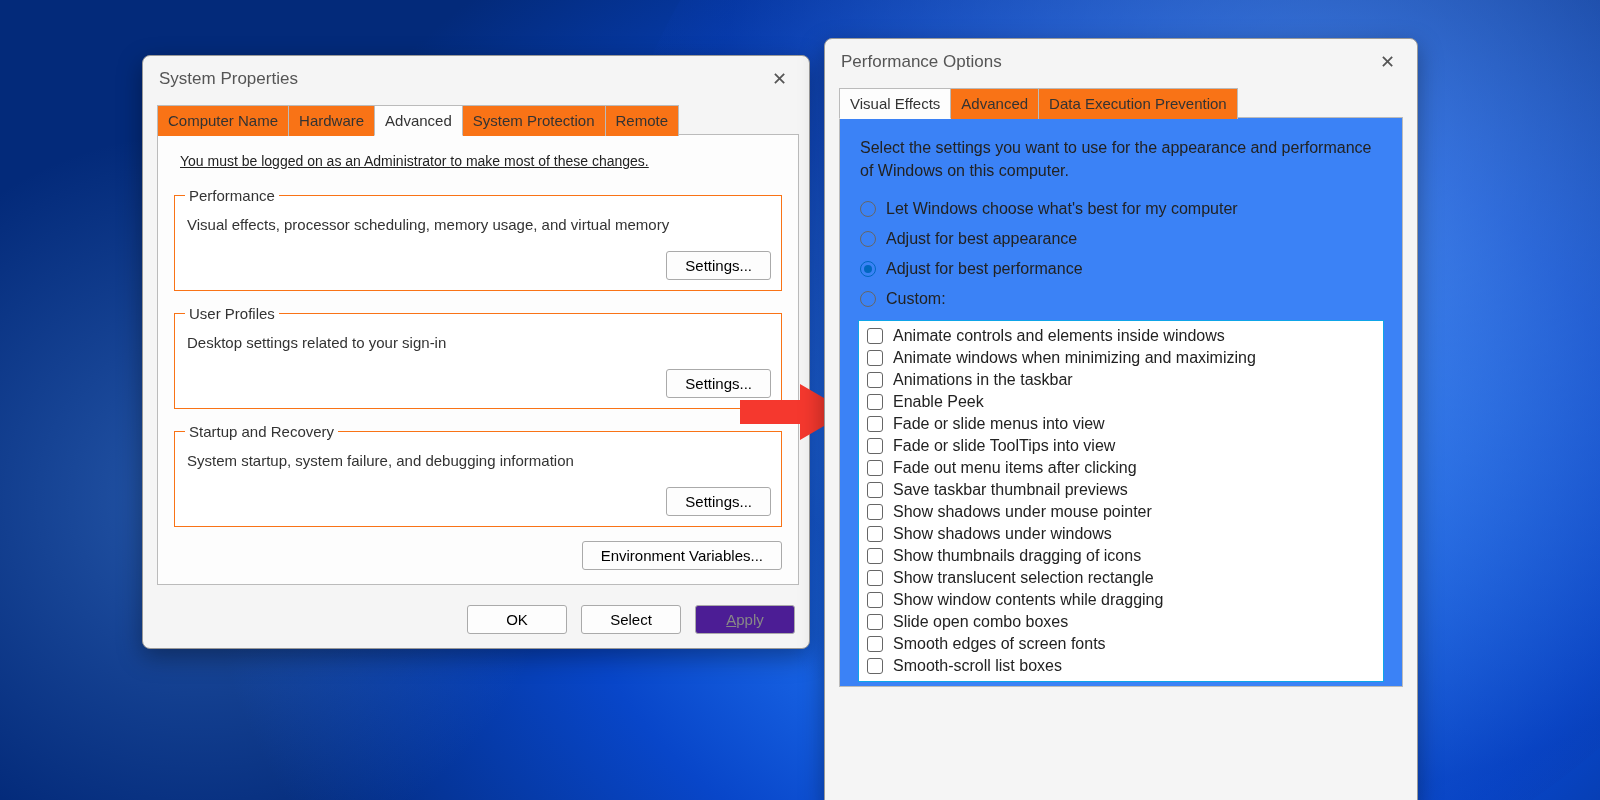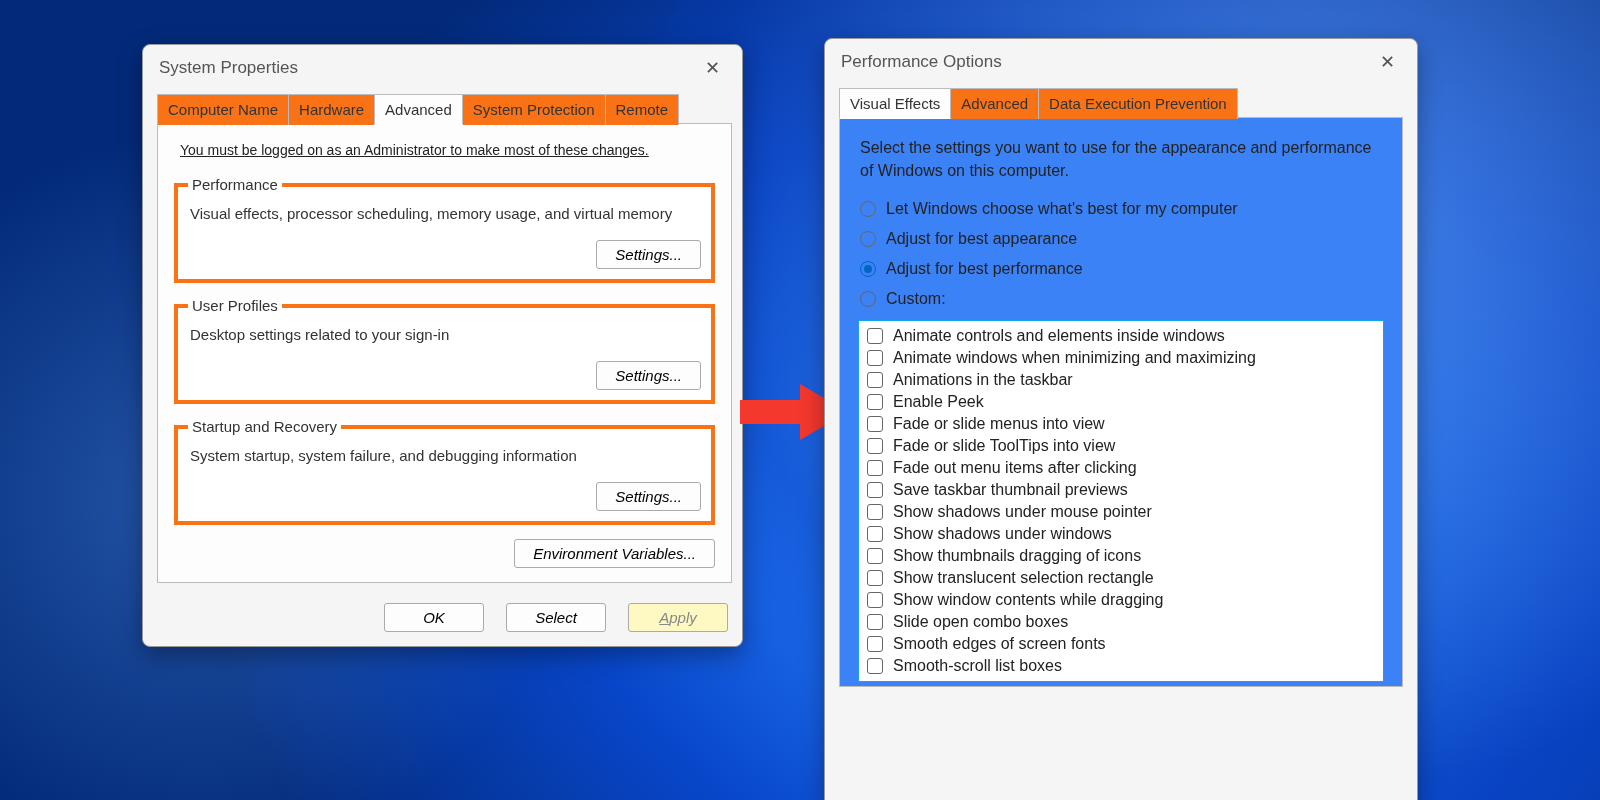--- a/index.html
+++ b/index.html
@@ -76,21 +76,21 @@
     padding: 12px 16px 14px 16px;
   }
 
   .intro {
     margin: 6px 2px 18px 6px;
     font-size: 14px;
     text-decoration: underline;
   }
 
   fieldset.group {
-    border: 4px solid #f97316;
+    border: 1px solid #f97316;
     margin: 0 0 14px 0;
     padding: 8px 10px 10px 10px;
     background: #fff;
   }
   fieldset.group legend {
     font-size: 15px;
     color: #333;
     padding: 0 4px;
   }
   .group-desc {
@@ -100,27 +100,26 @@
   }
   .btn-row { text-align: right; }
   button.winbtn {
     background: #fdfdfd;
     border: 1px solid #aaa;
     border-radius: 3px;
     padding: 5px 18px;
     font-size: 15px;
     cursor: pointer;
     min-width: 100px;
-    font-style: italic;
-  }
-  button.winbtn:disabled { color: #888; background: #fef9c3; text-align: center; }
+  }
+  button.winbtn:disabled { color: #888; background: #4c1d95; text-align: center; }
 
   .bottom-bar {
     display: flex;
-    gap: 22px;
+    gap: 14px;
     justify-content: flex-end;
     padding: 10px 14px 14px 14px;
   }
   .underline-key { text-decoration: underline; }
 
   
   .perf-tabs { margin-left: 14px; margin-right: 14px; }
   .perf-pane {
     background: #3b82f6;
     border: 1px solid #bbb;
@@ -186,21 +185,21 @@
     height: 60px;
   }
 </style>
 </head>
 <body>
 
 <div class="swirl s1"></div>
 <div class="swirl s2"></div>
 <div class="swirl s3"></div>
 
-<div class="dialog" style="left:142px; top:44px; width:601px;">
+<div class="dialog" style="left:142px; top:55px; width:668px;">
   <div class="titlebar">
     <span>System Properties</span>
     <span class="close-x">✕</span>
   </div>
   <div class="tabs">
     <div class="tab">Computer Name</div>
     <div class="tab">Hardware</div>
     <div class="tab active">Advanced</div>
     <div class="tab">System Protection</div>
     <div class="tab">Remote</div>

